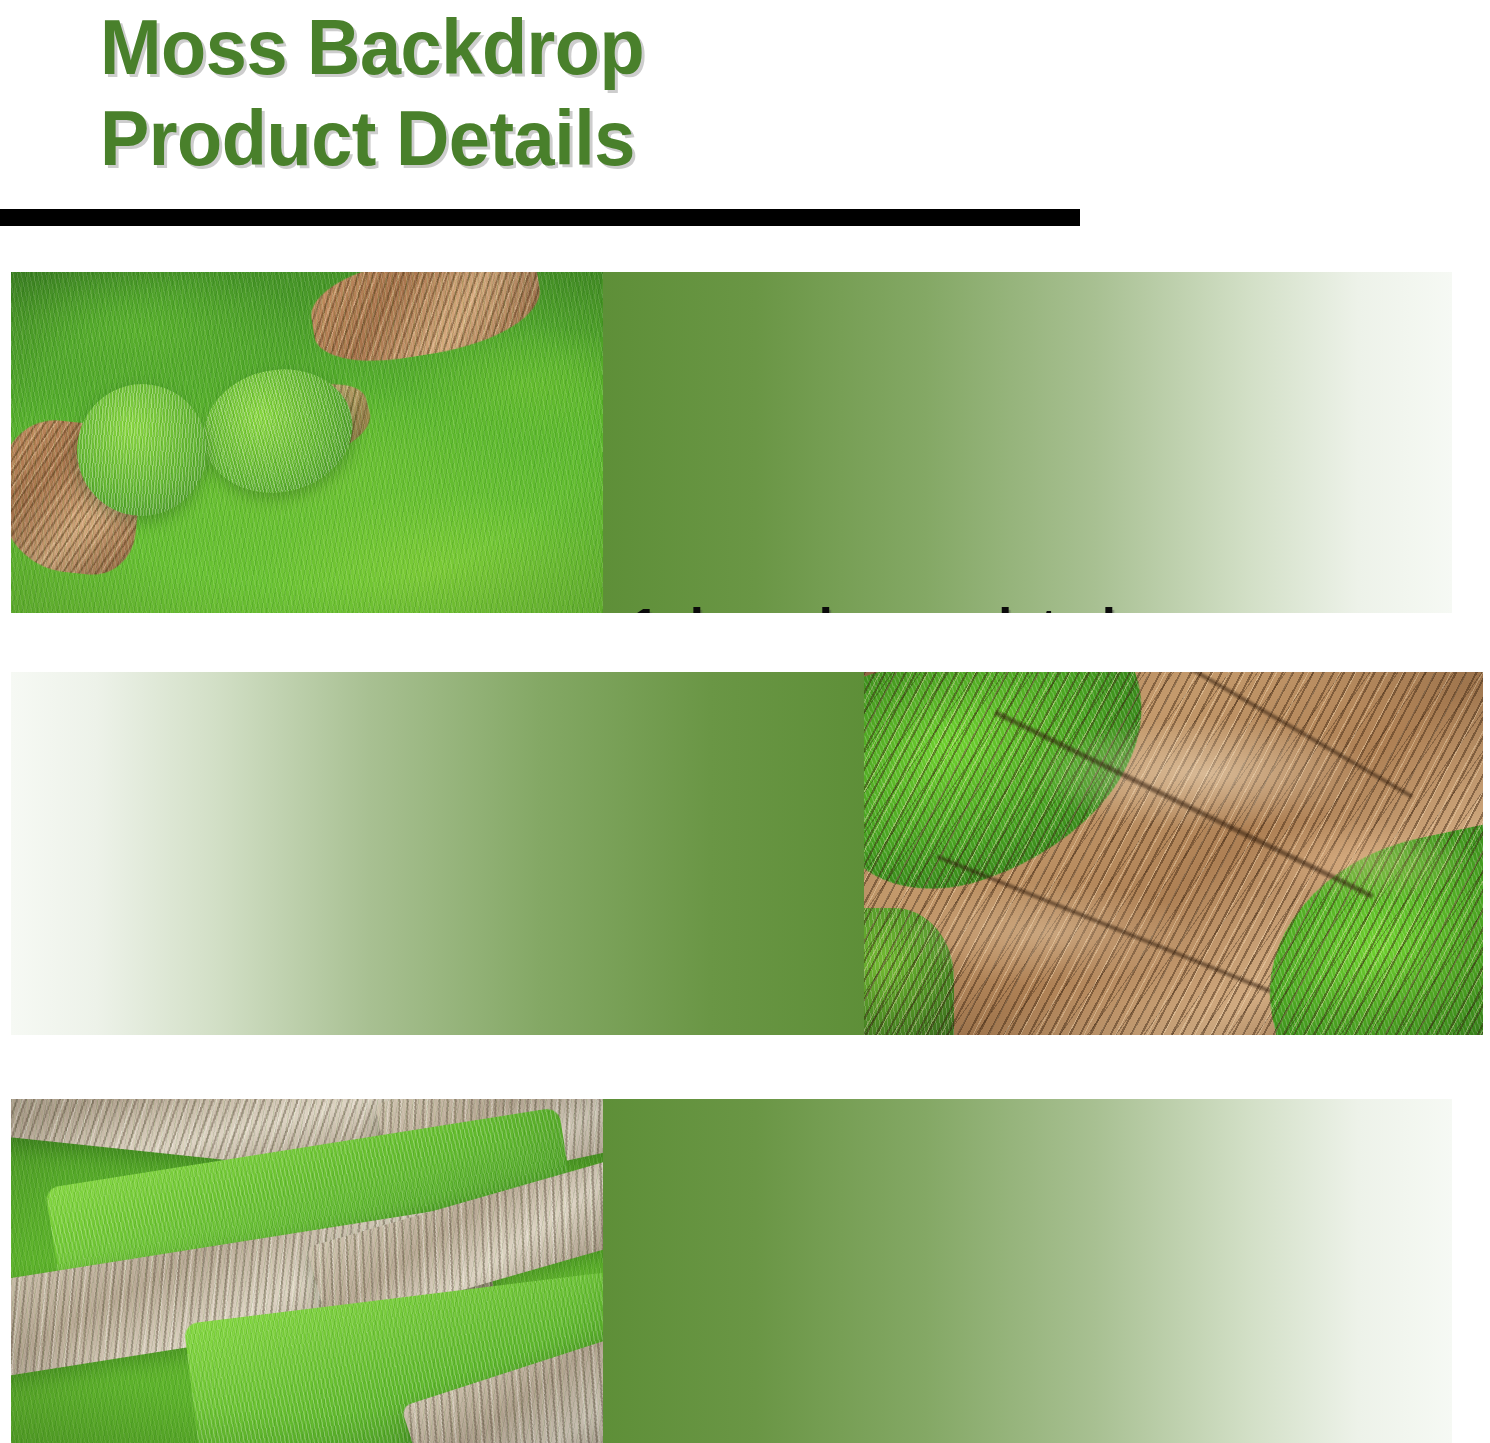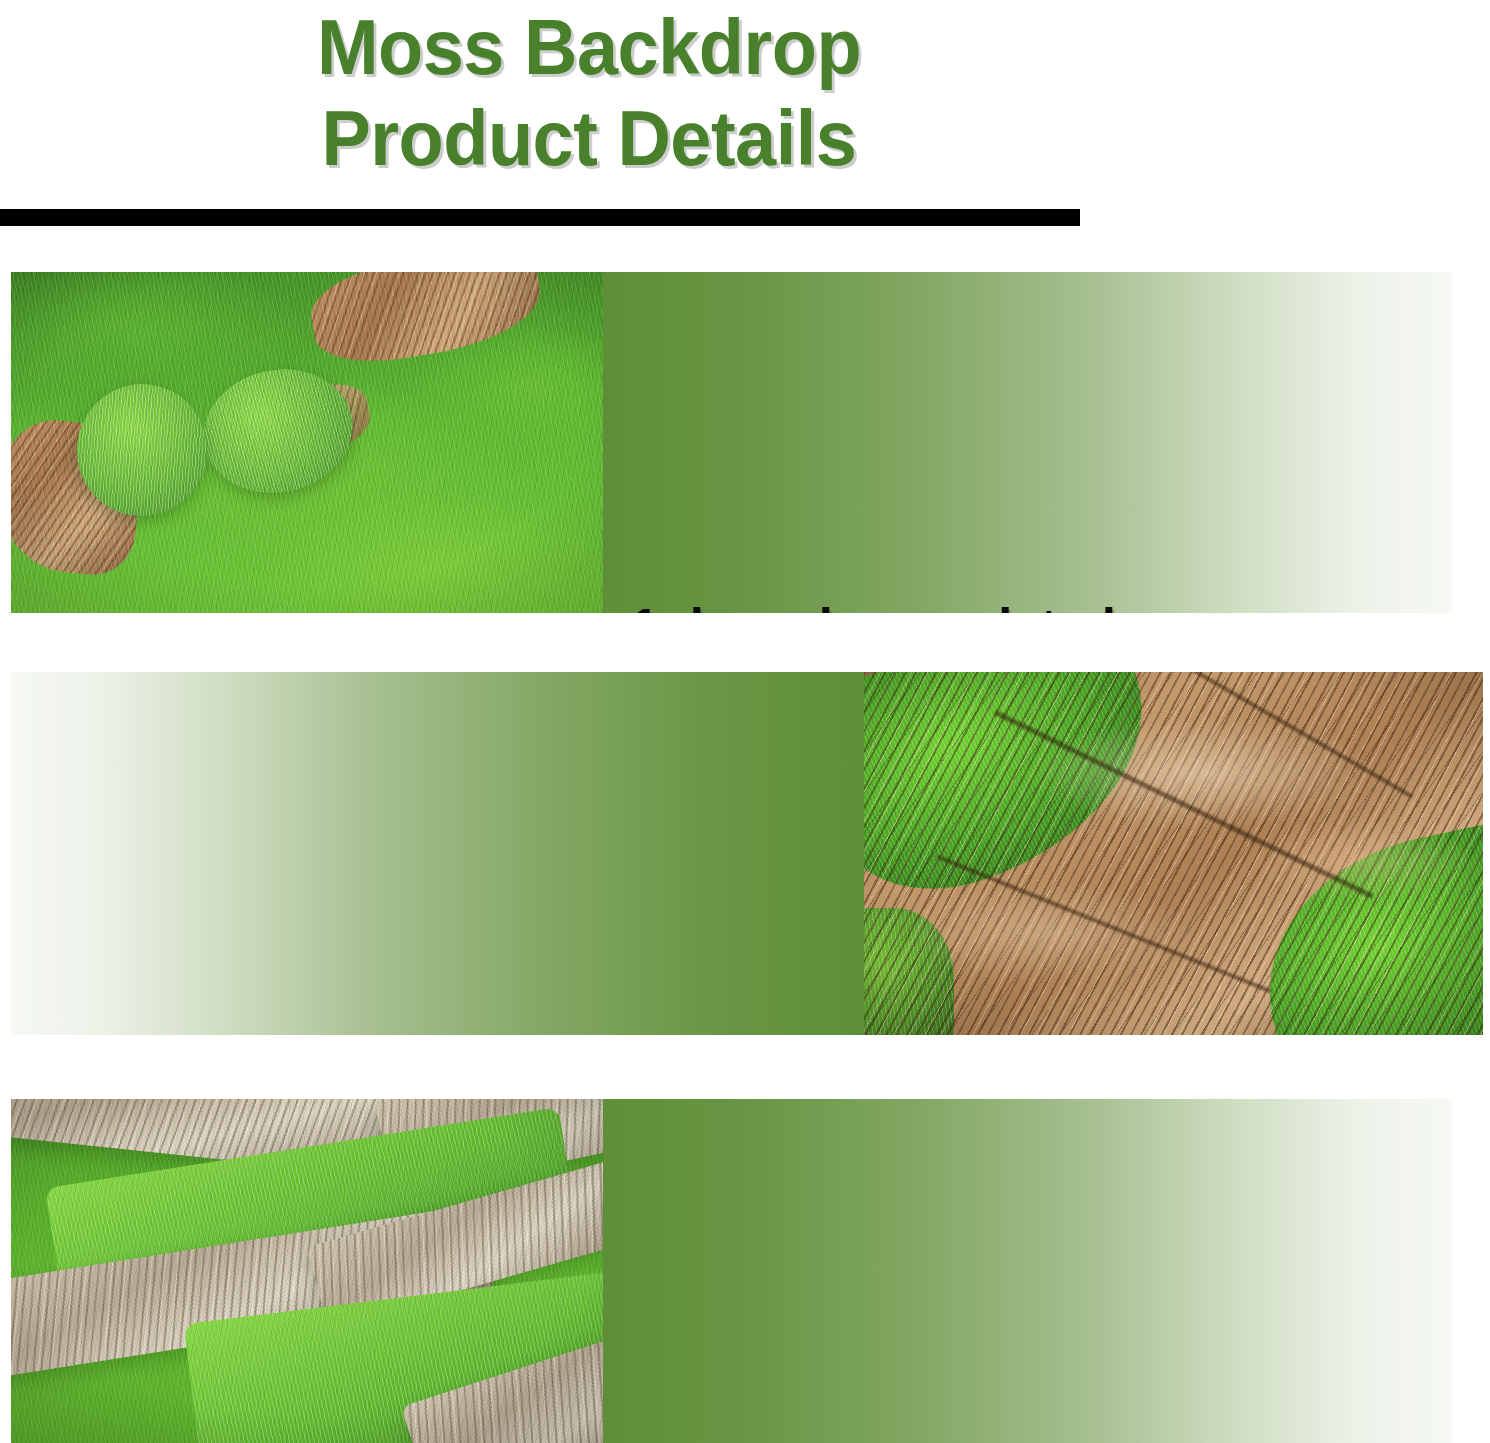--- a/index.html
+++ b/index.html
@@ -2,21 +2,21 @@
 <html><head>
 <meta charset="utf-8">
 <style>
   html,body{margin:0;padding:0;background:#ffffff;}
   body{
     width:1490px;height:1443px;overflow:hidden;position:relative;
     font-family:"Liberation Sans","DejaVu Sans",sans-serif;
   }
 
   
-  #title-block{position:absolute;left:109px;top:2px;width:1000px;text-align:center;}
+  #title-block{position:absolute;left:100px;top:2px;width:1000px;}
   .title-line{
     font-family:"Liberation Sans Narrow","Liberation Sans","DejaVu Sans Condensed","DejaVu Sans",sans-serif;
     font-weight:bold;
     font-size:77px;
     line-height:91px;
     letter-spacing:-0.5px;
     color:#49802B;
     text-shadow:3px 3px 0 rgba(90,90,90,0.30);
     white-space:nowrap;
     transform:scaleX(0.96);

